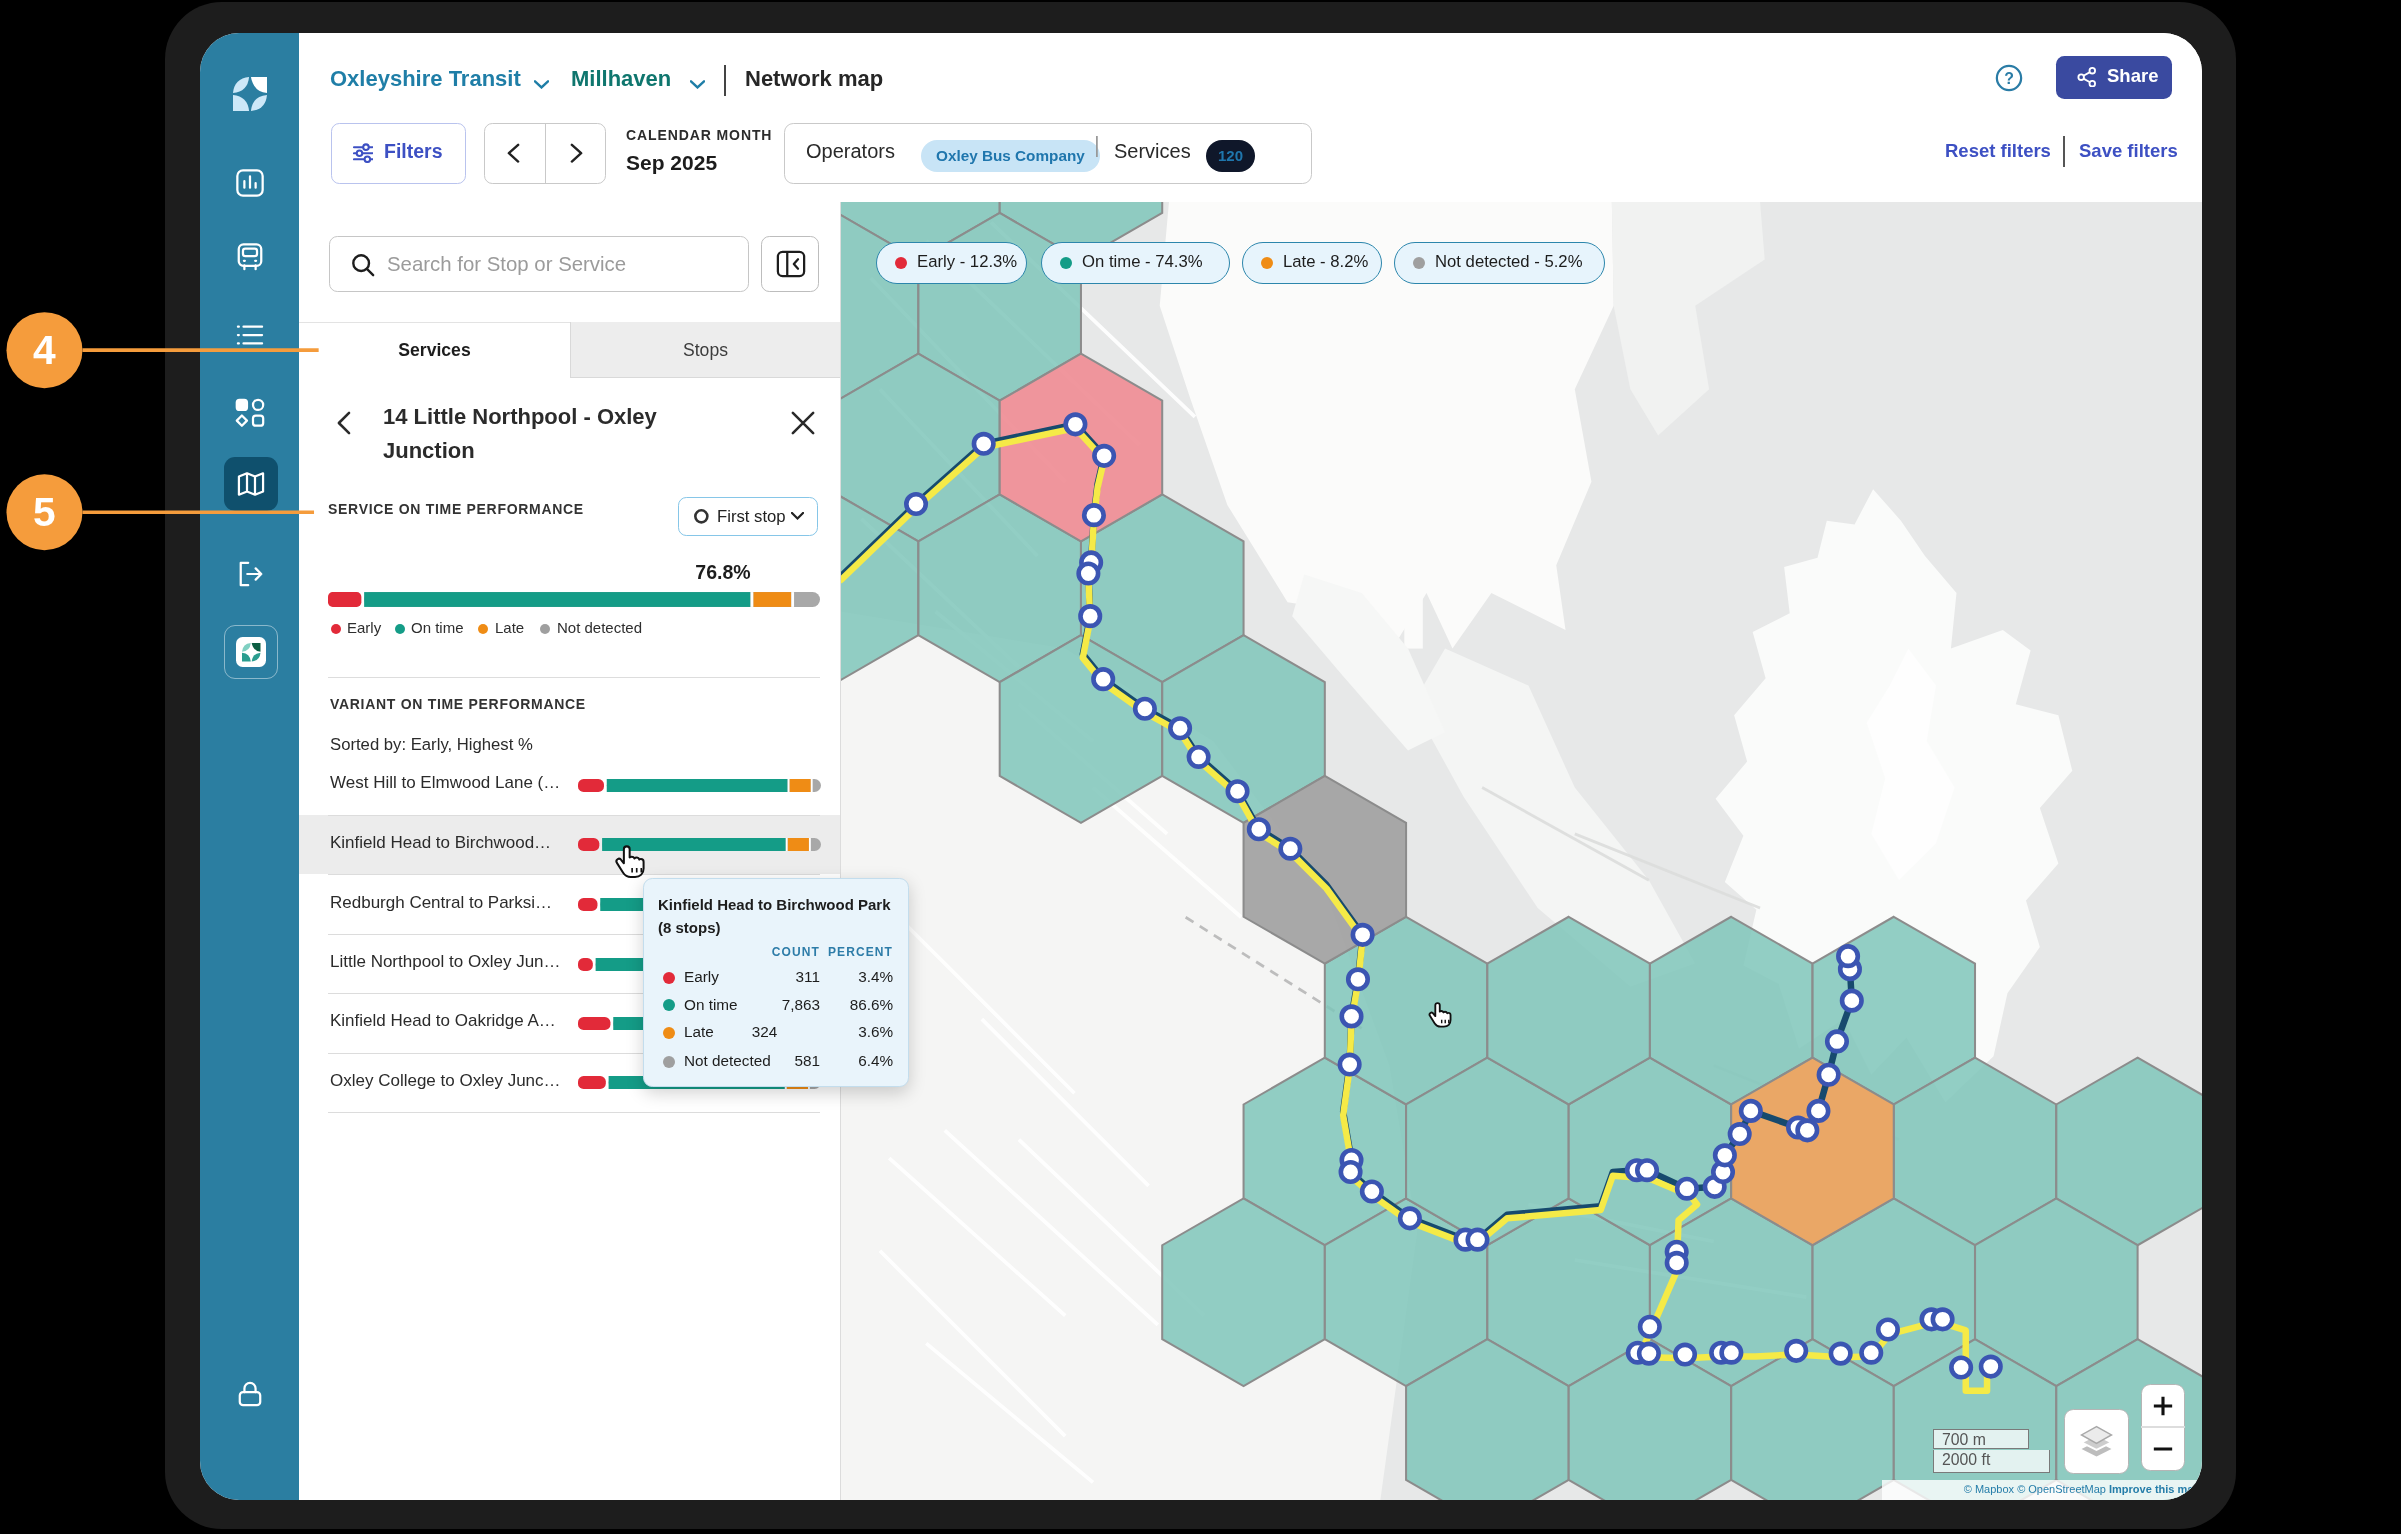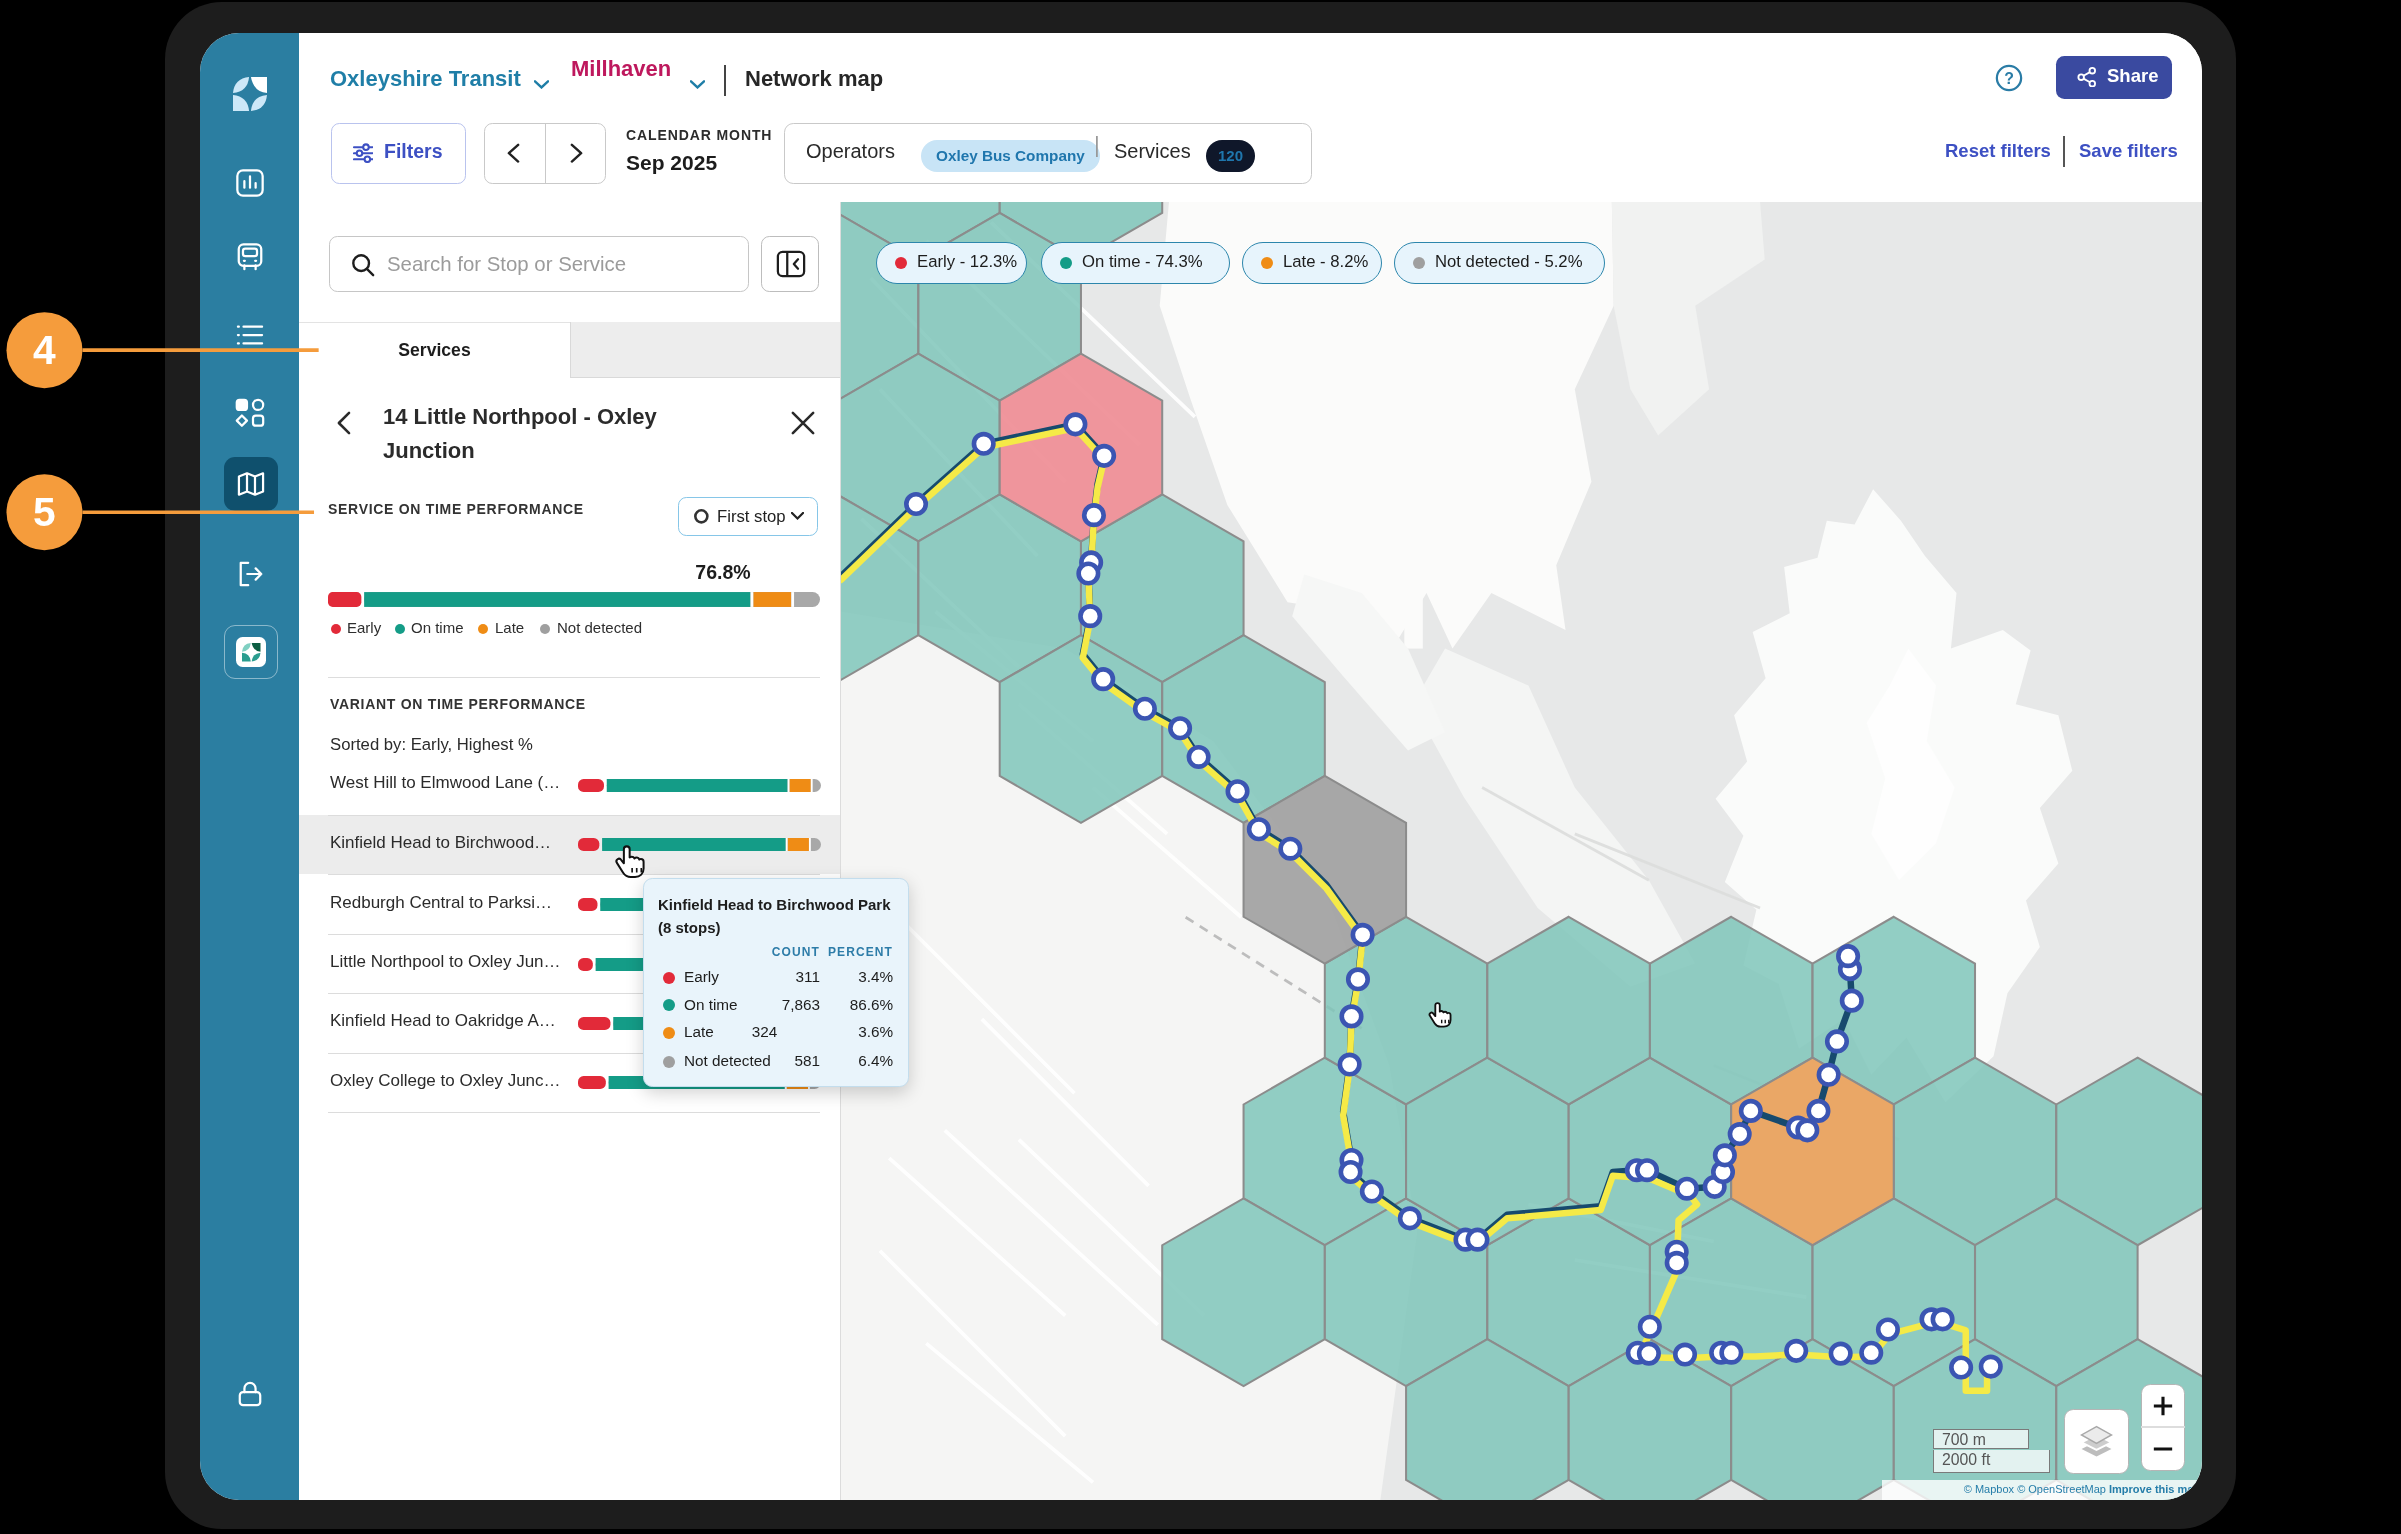--- a/index.html
+++ b/index.html
@@ -182,21 +182,21 @@
       <g fill="none" stroke="#ffffff" stroke-width="2.4" stroke-linecap="round" stroke-linejoin="round">
         <rect x="3" y="13" width="22" height="14" rx="3.5"></rect>
         <path d="M8,13 L8,9 a6,6 0 0 1 12,0 L20,13"></path>
       </g>
     </svg>
 <div style="position:absolute;left:99px;top:0;width:1903px;height:169px;background:#fff"></div>
 <div style="position:absolute;left:130px;top:33px;font-size:22px;font-weight:700;color:#1f7ea7">Oxleyshire Transit</div>
 <svg style="position:absolute;left:334px;top:47px" width="15" height="9.3" viewBox="0 0 16 10">
       <path d="M1,1.5 L8,8 L15,1.5" fill="none" stroke="#1f7ea7" stroke-width="2.6" stroke-linecap="round"></path>
     </svg>
-<div style="position:absolute;left:371px;top:23px;font-size:22px;font-weight:700;color:#be185d">Millhaven</div>
+<div style="position:absolute;left:371px;top:33px;font-size:22px;font-weight:700;color:#0f766e">Millhaven</div>
 <svg style="position:absolute;left:490px;top:47px" width="15" height="9.3" viewBox="0 0 16 10">
       <path d="M1,1.5 L8,8 L15,1.5" fill="none" stroke="#1f7ea7" stroke-width="2.6" stroke-linecap="round"></path>
     </svg>
 <div style="position:absolute;left:524px;top:31.5px;width:1.9px;height:31.5px;background:#444"></div>
 <div style="position:absolute;left:545px;top:33px;font-size:22px;font-weight:700;color:#262626">Network map</div>
 <div style="position:absolute;left:131px;top:90px;width:135px;height:61px;border:1.4px solid #b9c3ee;border-radius:8.3px;background:#fff"></div>
 <svg style="position:absolute;left:153px;top:110px" width="20.4" height="20.4" viewBox="0 0 22 22">
       <g fill="none" stroke="#3d50c3" stroke-width="2.2" stroke-linecap="round">
 <path d="M1,4.5 L21,4.5 M1,11 L21,11 M1,17.5 L21,17.5"></path>
       </g>
@@ -249,20 +249,21 @@
 <svg style="position:absolute;left:576px;top:216px" width="30" height="30" viewBox="0 0 32 32">
       <g fill="none" stroke="#1d1d1d" stroke-width="2.4" stroke-linejoin="round">
         <rect x="2" y="3" width="28" height="26" rx="5"></rect>
         <path d="M12,3 L12,29"></path>
         <path d="M23.5,11 L19,16 L23.5,21" stroke-linecap="round"></path>
       </g>
     </svg>
 <div style="position:absolute;left:99px;top:289px;width:542px;height:56px;border-top:0.9px solid #e3e3e3"></div>
 <div style="position:absolute;left:370px;top:289px;width:271px;height:56px;background:#ededed;border-bottom:0.9px solid #d9d9d9;border-left:0.9px solid #d9d9d9"></div>
 <div style="position:absolute;left:99px;top:289px;width:271px;height:56px;text-align:center;line-height:56px;font-size:17.6px;font-weight:700;color:#1d1d1d">Services</div>
+<div style="position:absolute;left:370px;top:289px;width:271px;height:56px;text-align:center;line-height:56px;font-size:17.6px;color:#3c3c3c">Stops</div>
 <svg style="position:absolute;left:136px;top:378px" width="15" height="24" viewBox="0 0 16 26">
       <path d="M14,2 L3,13 L14,24" fill="none" stroke="#2a2a2a" stroke-width="2.8" stroke-linecap="round" stroke-linejoin="round"></path>
     </svg>
 <div style="position:absolute;left:183px;top:367px;width:334px;font-size:22px;font-weight:600;color:#2b2b2b;line-height:34px">14 Little Northpool - Oxley Junction</div>
 <svg style="position:absolute;left:591px;top:378px" width="24" height="24" viewBox="0 0 26 26">
       <path d="M2,2 L24,24 M24,2 L2,24" fill="none" stroke="#2a2a2a" stroke-width="2.8" stroke-linecap="round"></path>
     </svg>
 <div style="position:absolute;left:128px;top:468px;font-size:14px;font-weight:700;letter-spacing:0.7px;color:#333">SERVICE ON TIME PERFORMANCE</div>
 <div style="position:absolute;left:478px;top:464px;width:140px;height:39px;border:1.4px solid #86c6e8;border-radius:8.3px;background:#fff"></div>
 <svg style="position:absolute;left:493px;top:475px" width="16.7" height="16.7" viewBox="0 0 18 18">

